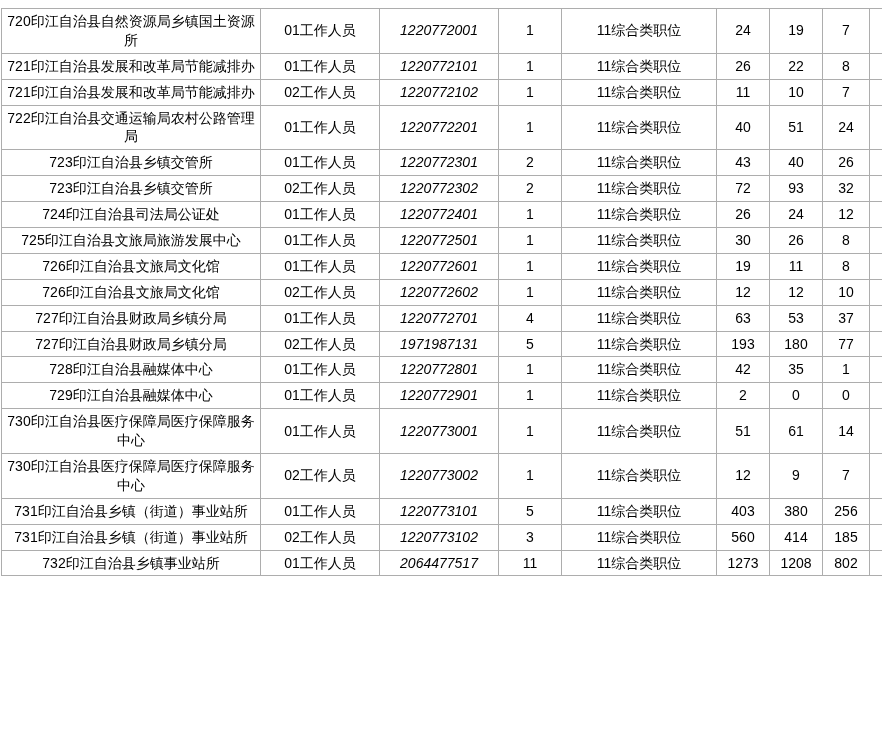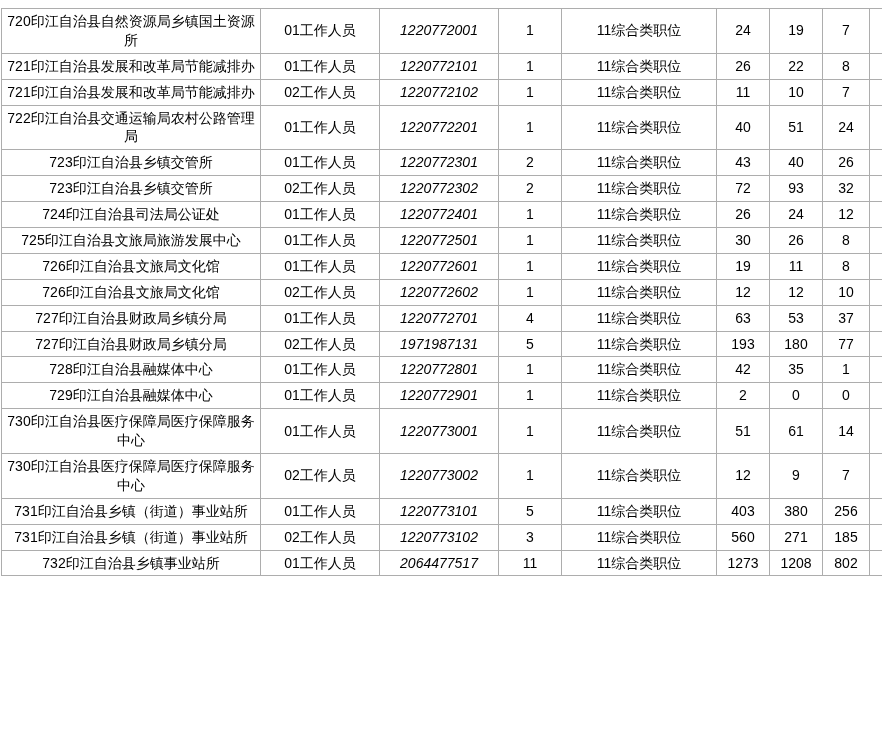--- a/index.html
+++ b/index.html
@@ -241,21 +241,21 @@
         <td class="c-n3 num">256</td>
         <td class="c-n4 num">401</td>
       </tr>
       <tr>
         <td class="c-name">731印江自治县乡镇（街道）事业站所</td>
         <td class="c-kind">02工作人员</td>
         <td class="c-code">1220773102</td>
         <td class="c-recruit num">3</td>
         <td class="c-cat">11综合类职位</td>
         <td class="c-n1 num">560</td>
-        <td class="c-n2 num">271</td>
+        <td class="c-n2 num">414</td>
         <td class="c-n3 num">185</td>
         <td class="c-n4 num">554</td>
       </tr>
       <tr>
         <td class="c-name">732印江自治县乡镇事业站所</td>
         <td class="c-kind">01工作人员</td>
         <td class="c-code">2064477517</td>
         <td class="c-recruit num">11</td>
         <td class="c-cat">11综合类职位</td>
         <td class="c-n1 num">1273</td>

